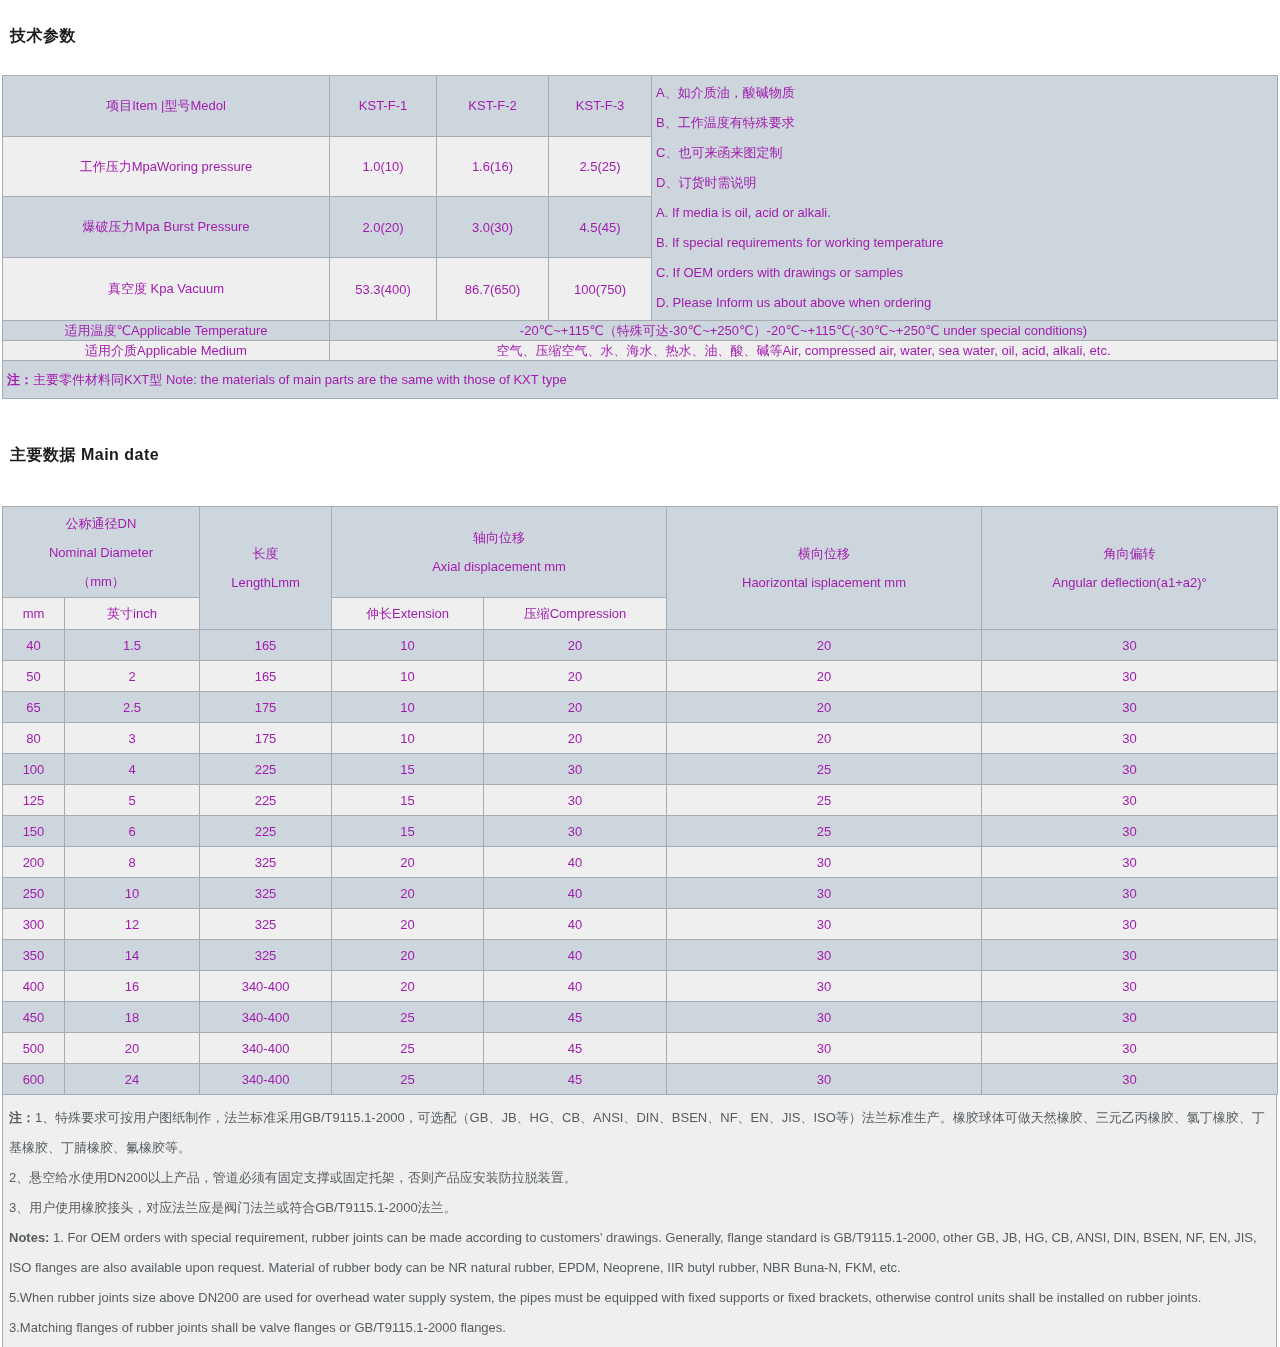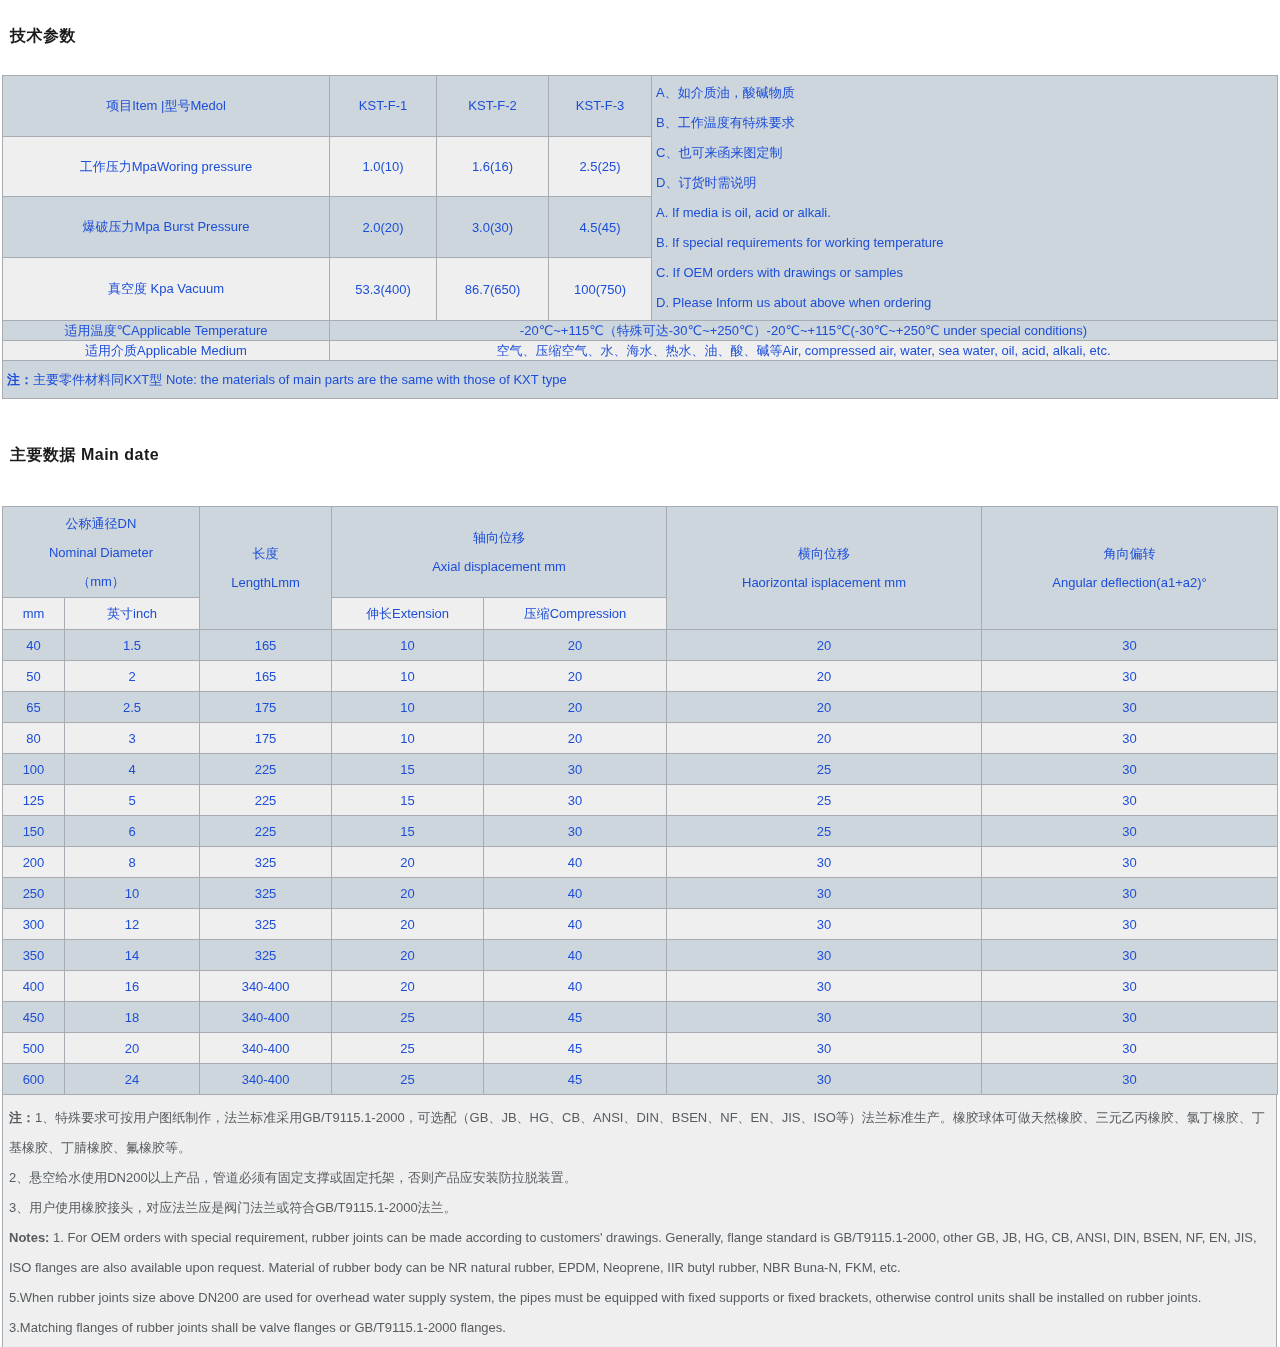--- a/index.html
+++ b/index.html
@@ -16,21 +16,21 @@
     margin:0 0 0 10px;
     padding-top:26px;
     letter-spacing:.5px;
   }
   table{
     border-collapse:collapse;
     table-layout:fixed;
     width:1275px;
     margin-left:2px;
     font-size:13px;
-    color:#1d4ed8;
+    color:#a21caf;
   }
   td,th{
     border:1px solid #a6acb1;
     font-weight:normal;
     text-align:center;
     vertical-align:middle;
     padding:0 2px;
     overflow:hidden;
   }
   .blue{background:#cdd6dd;}

